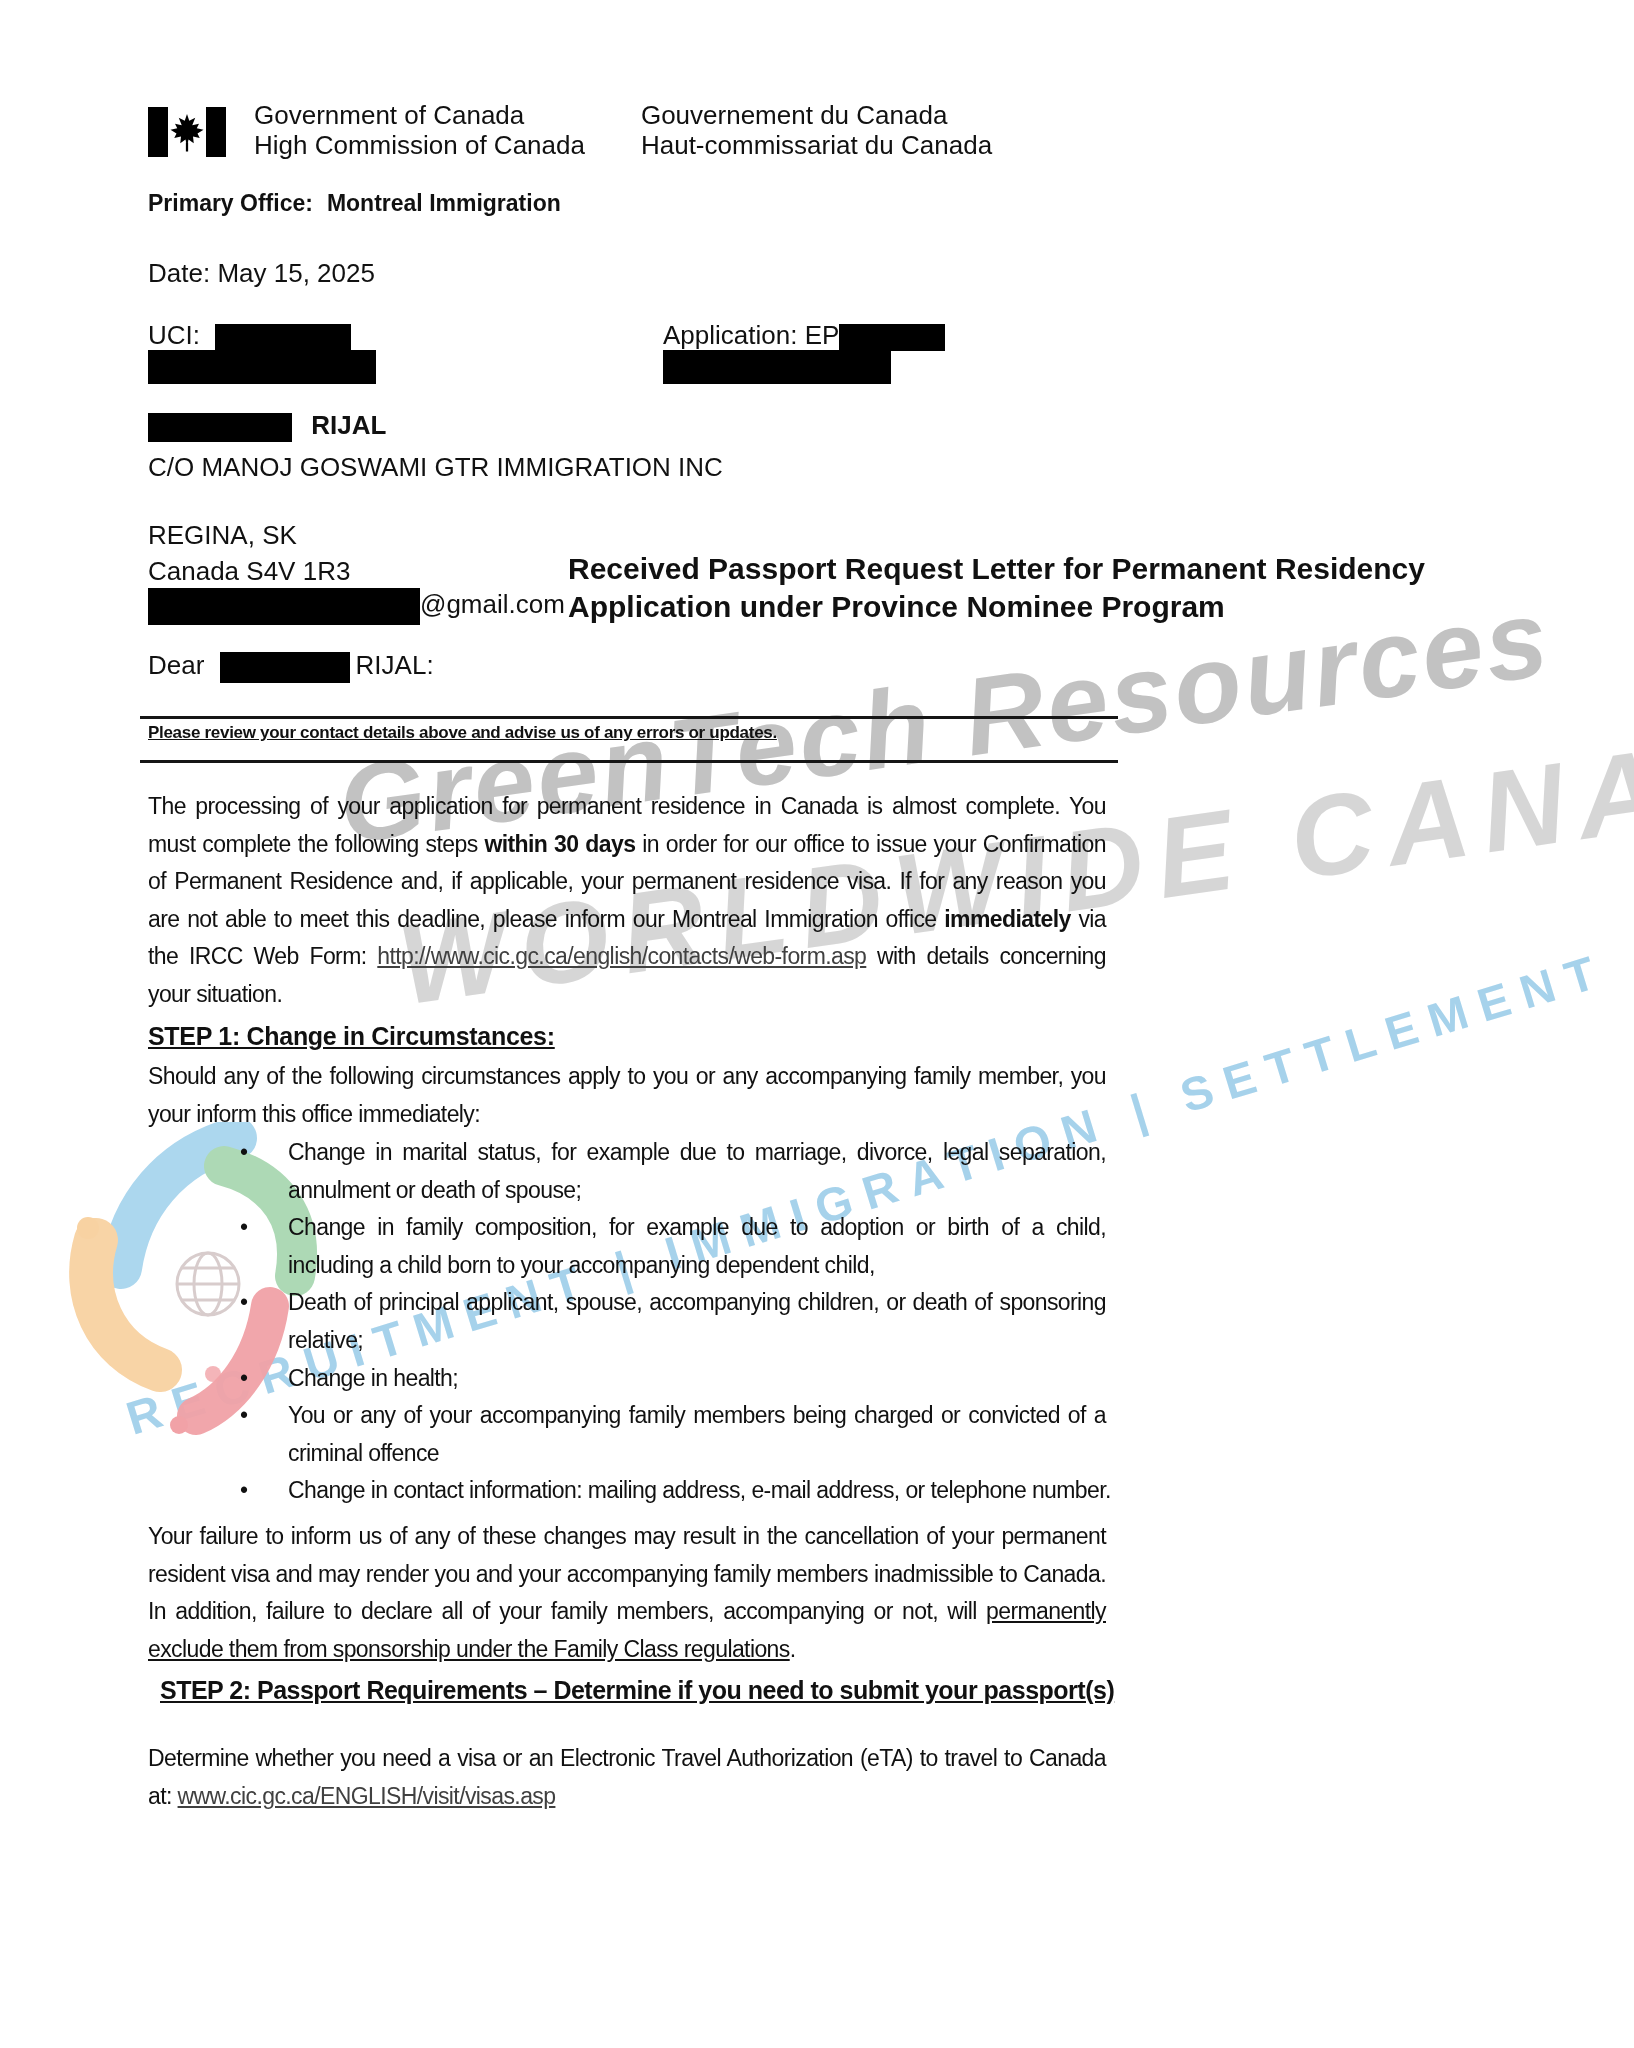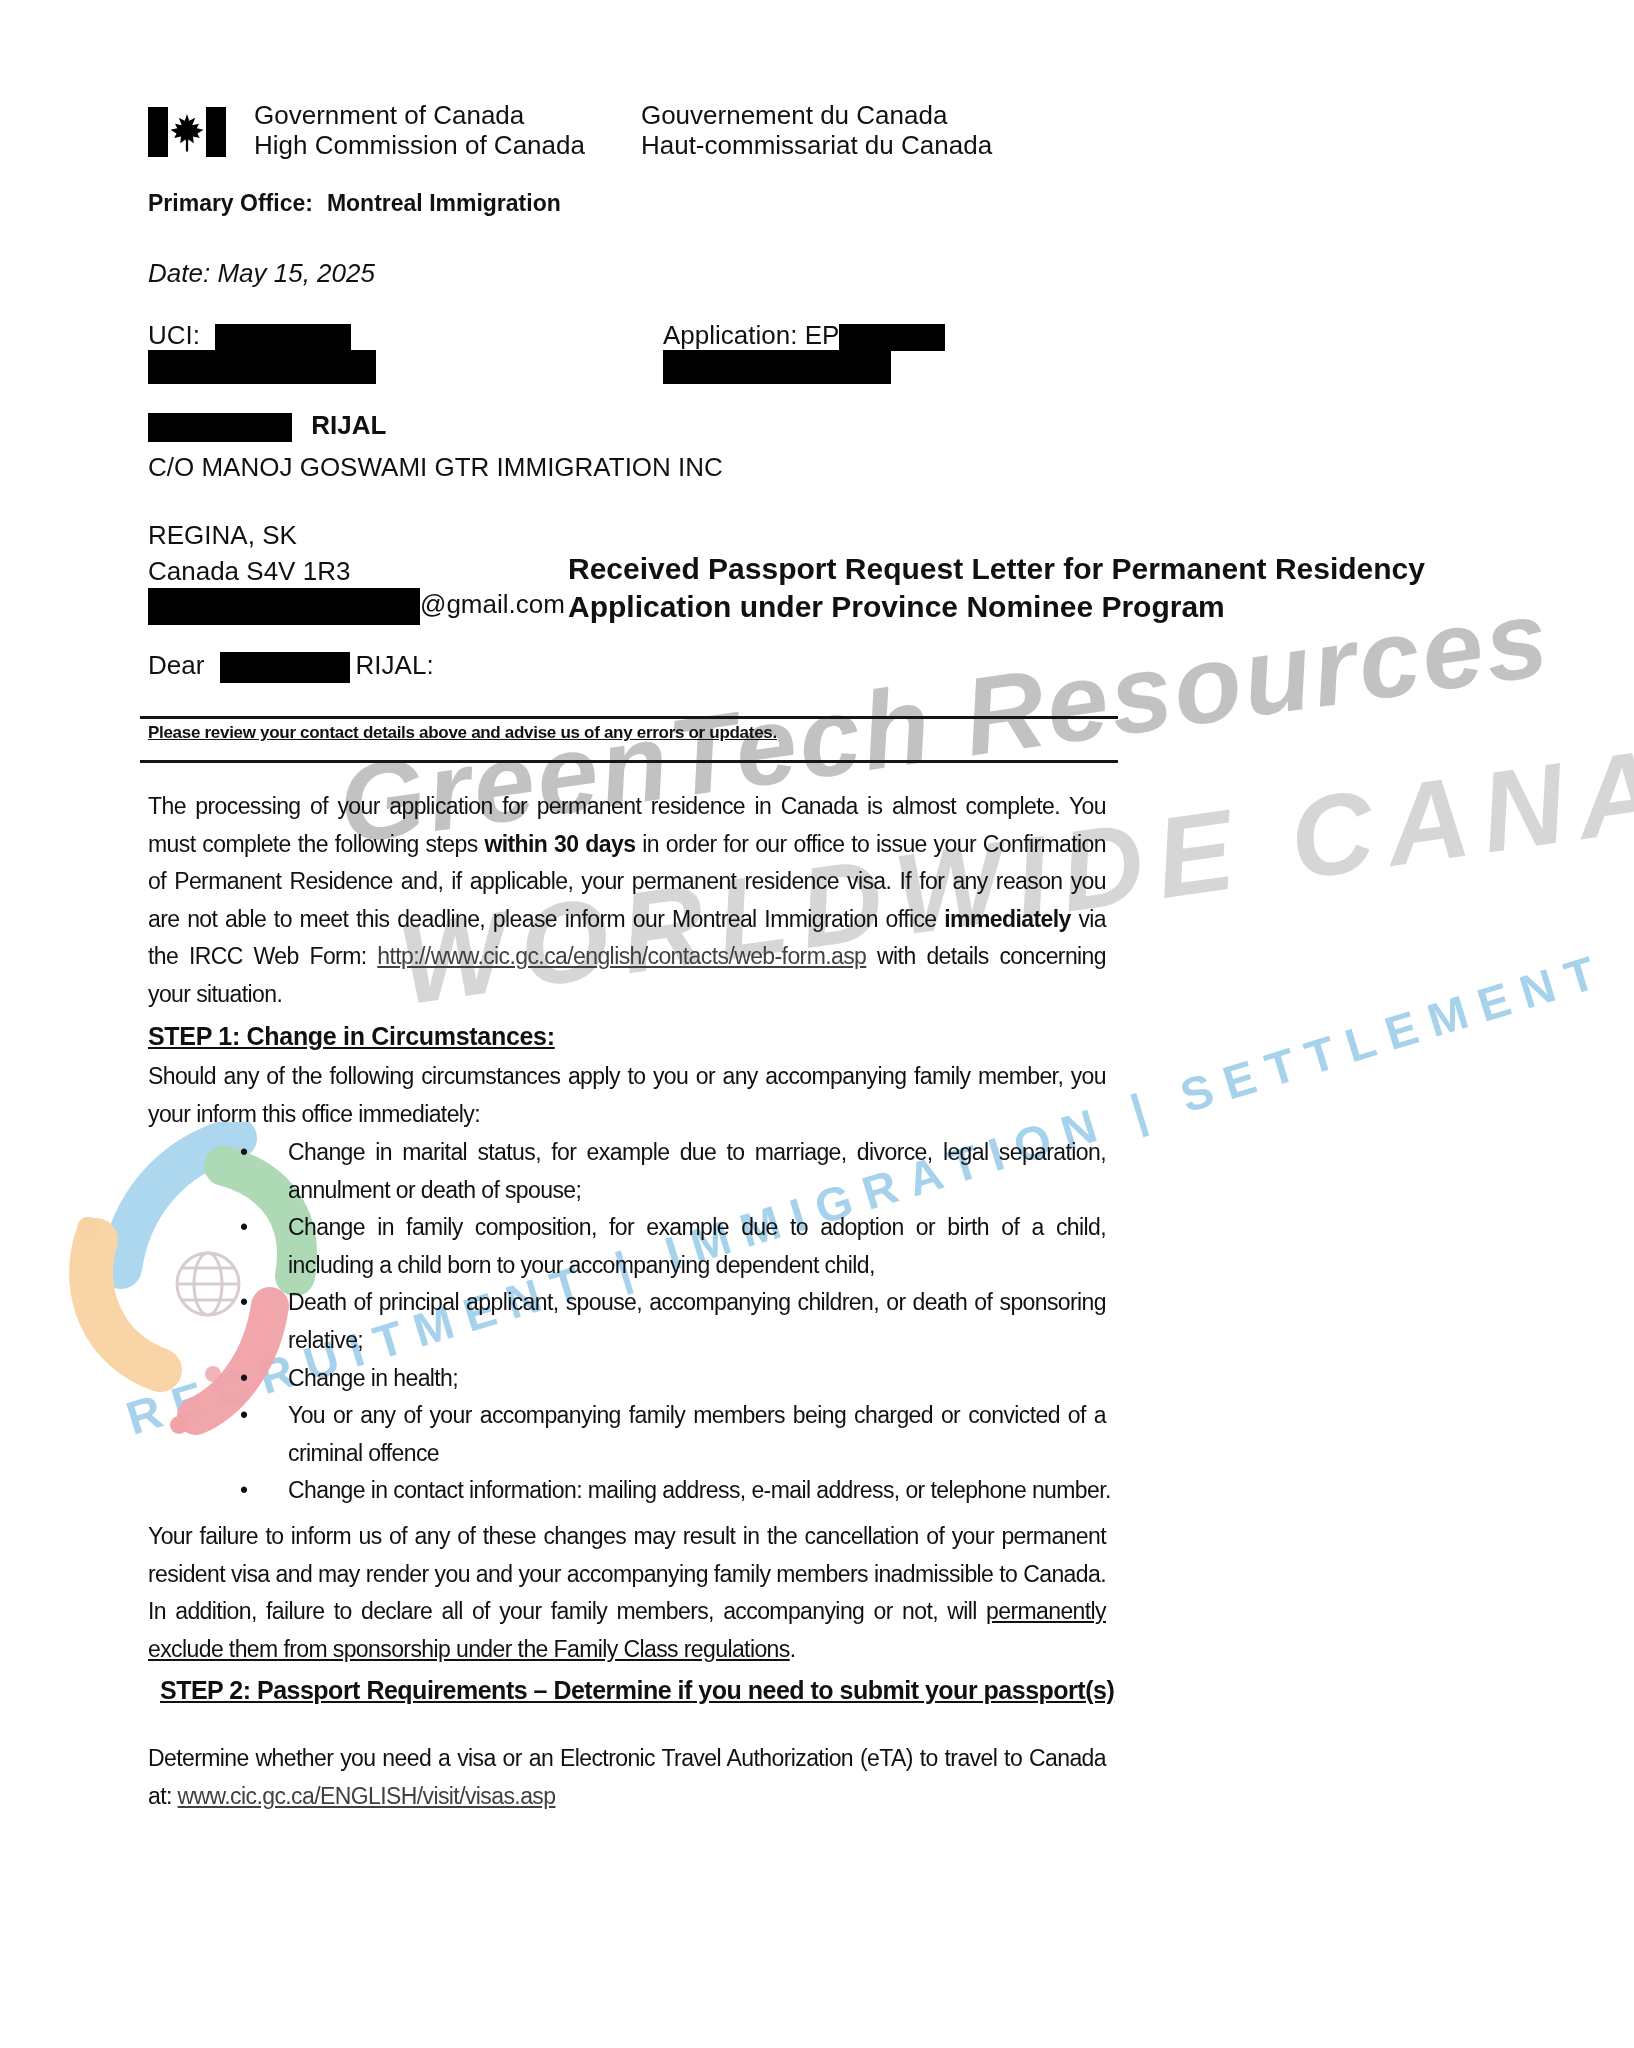--- a/index.html
+++ b/index.html
@@ -12,21 +12,21 @@
   .flagrow{left:148px;top:100px;display:flex;align-items:center;}
   .flag{width:78px;height:50px;display:flex;margin-top:4px;}
   .flag .bar{width:20px;height:50px;background:#000;}
   .flag .mid{width:38px;height:50px;display:flex;align-items:center;justify-content:center;}
   .dept{font-size:26px;line-height:30px;margin-left:28px;white-space:nowrap;}
   .dept.fr{margin-left:56px;}
   .bold{font-weight:bold;}
   .primary{left:148px;top:190px;font-size:23px;font-weight:bold;white-space:nowrap;}
   .primary .gap{display:inline-block;width:14px;}
   .line26{font-size:26px;line-height:30px;white-space:nowrap;}
-  .date{left:148px;top:258px;font-style:italic;}
+  .date{left:148px;top:258px;}
   
   .redact{background:#000;display:inline-block;vertical-align:middle;}
   .ucirow{left:148px;top:320px;width:1100px;}
   .appcol{position:absolute;left:515px;top:0;}
   .barrow-l{left:148px;top:350px;width:228px;height:34px;background:#000;}
   .barrow-r{left:663px;top:350px;width:228px;height:34px;background:#000;}
   .namerow{left:148px;top:410px;}
   .co{left:148px;top:452px;}
   .regina{left:148px;top:520px;}
   .canline{left:148px;top:556px;}

